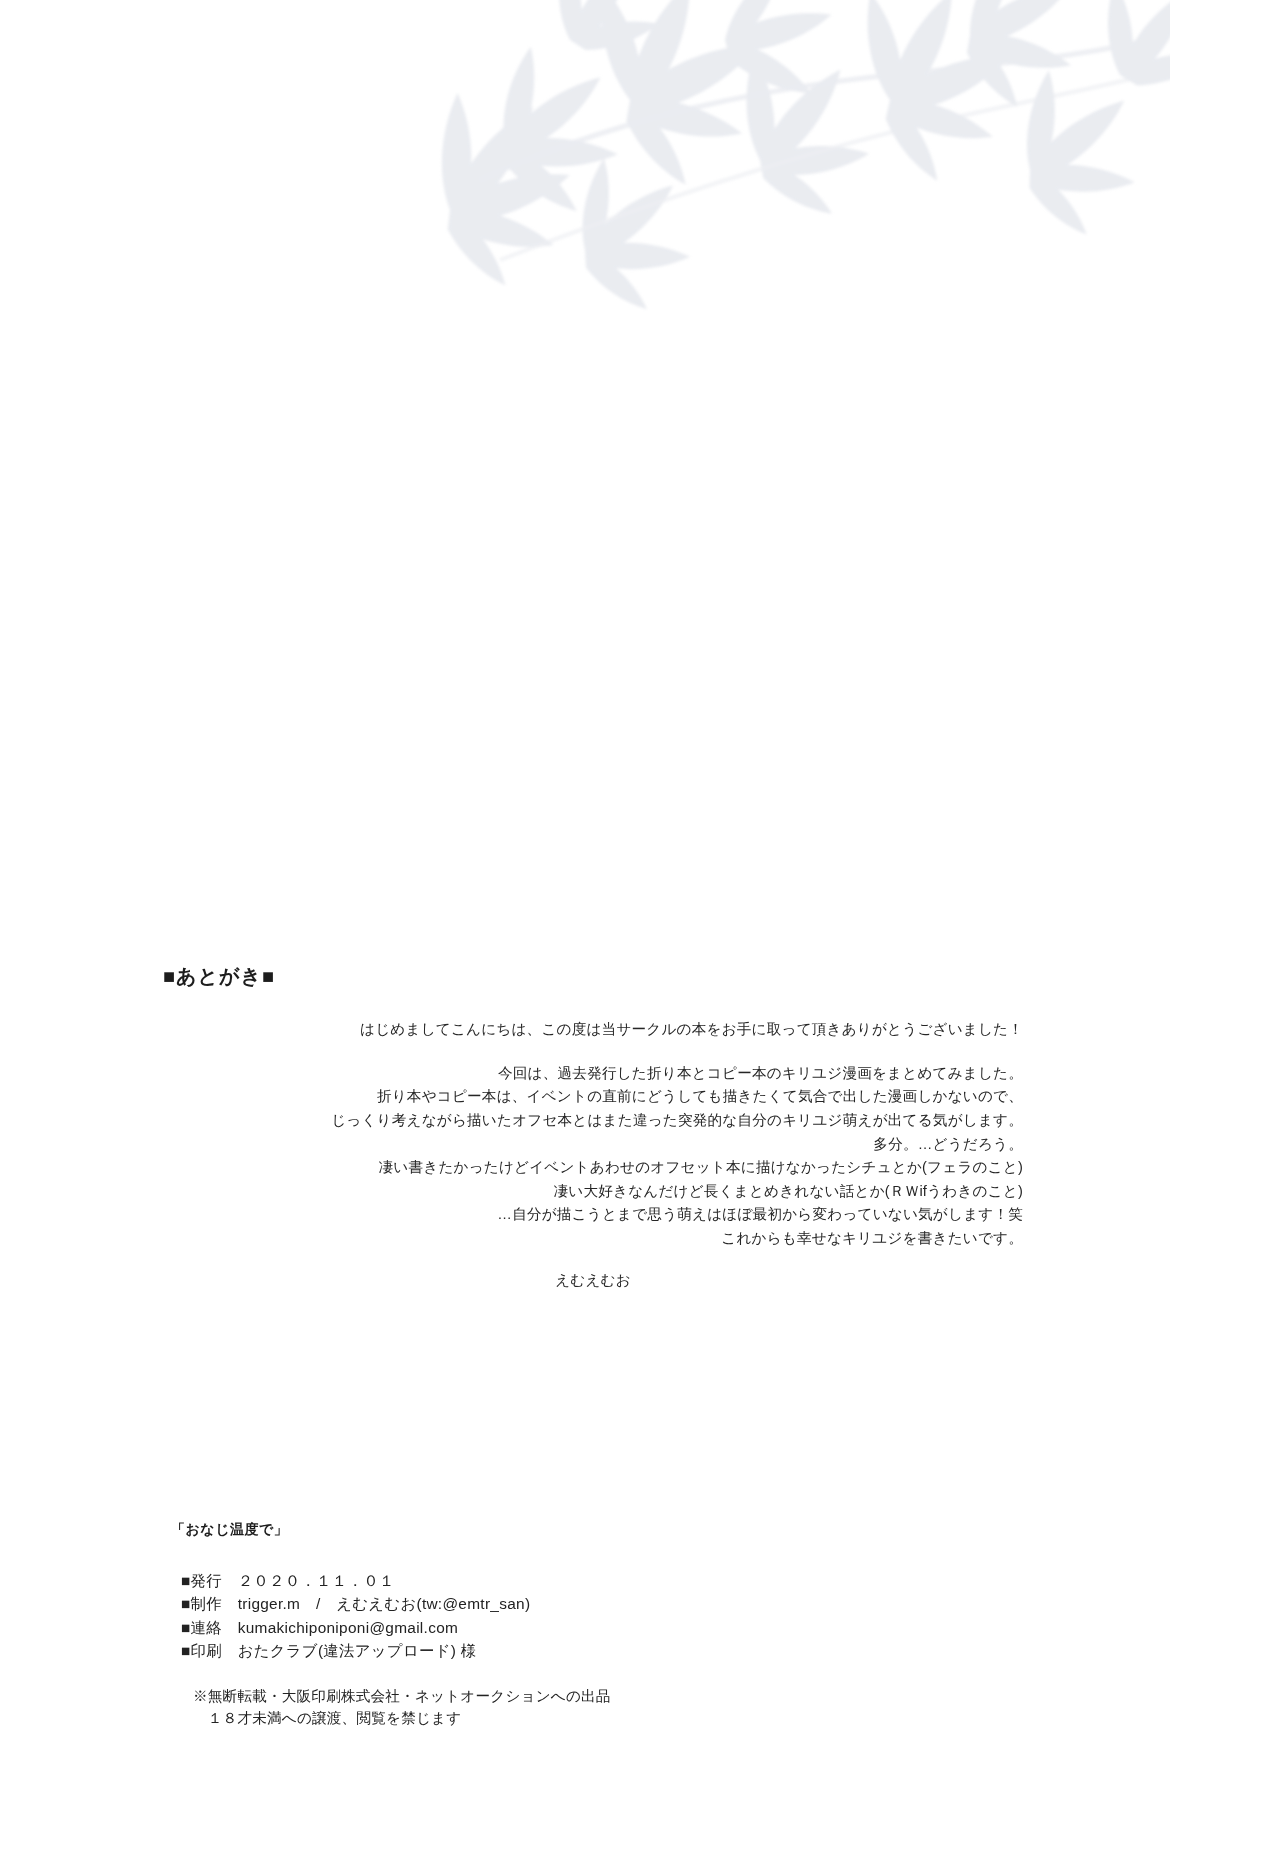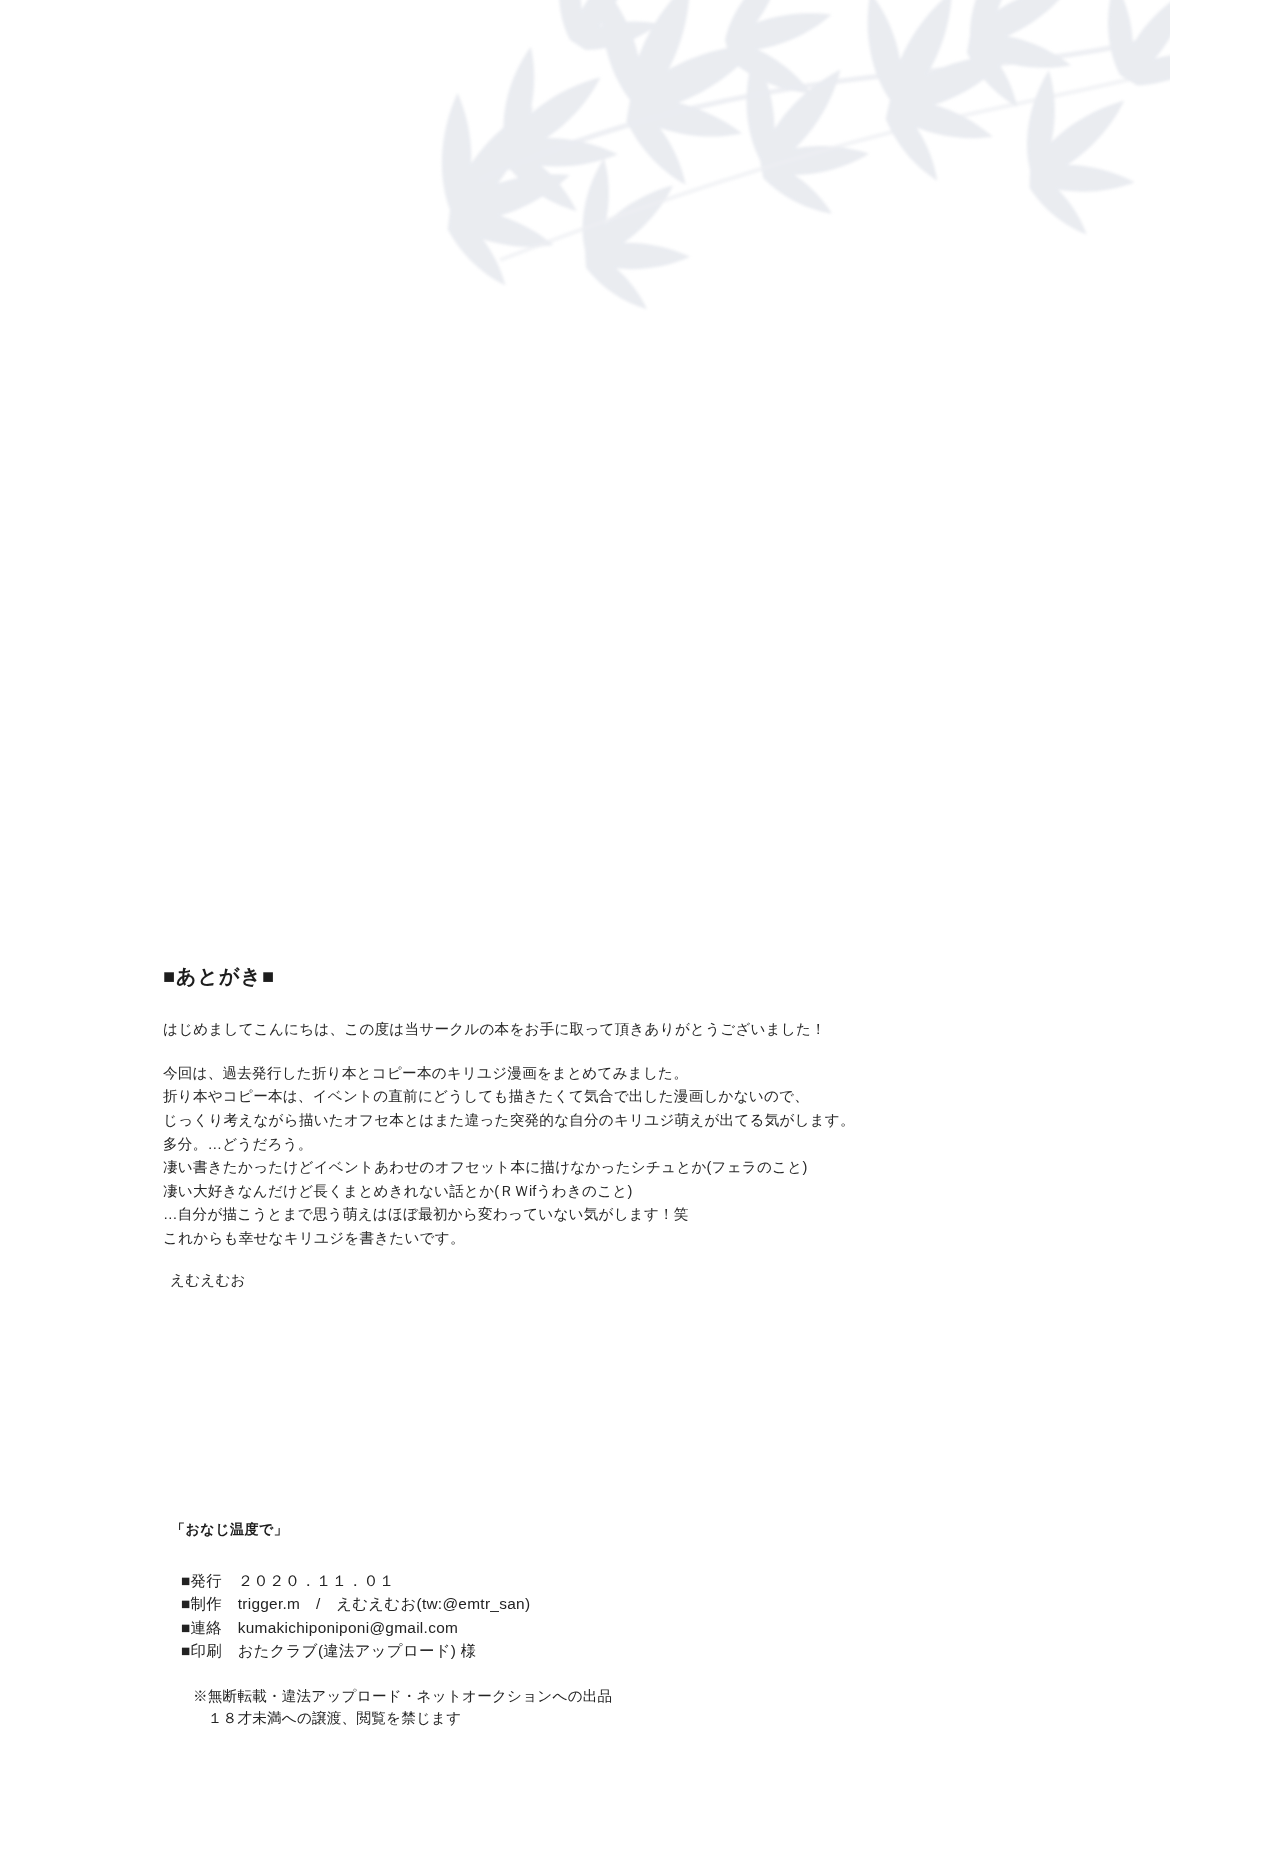--- a/index.html
+++ b/index.html
@@ -43,26 +43,28 @@
     margin: 16px 0 30px 0;
     line-height: 1.2;
   }
   .para {
     font-size: 14.6px;
     line-height: 1.62;
     color: #262626;
     margin: 0 0 20px 0;
     letter-spacing: 0.2px;
     white-space: pre-line;
+    text-align: right;
   }
   .signature {
     font-size: 14.6px;
     color: #262626;
-    margin: 7px;
+    margin: 0;
     letter-spacing: 0.2px;
+    text-align: center;
   }
 
   
   #colophon {
     position: absolute;
     left: 163px;
     top: 1521px;
     width: 900px;
   }
   .book-title {
@@ -196,15 +198,15 @@
 </section>
 
 <section id="colophon">
   <h3 class="book-title">「おなじ温度で」</h3>
   <div class="credits">
     <div class="credit-line">■発行　２０２０．１１．０１</div>
     <div class="credit-line">■制作　trigger.m　/　えむえむお(tw:@emtr_san)</div>
     <div class="credit-line">■連絡　kumakichiponiponi@gmail.com</div>
     <div class="credit-line">■印刷　おたクラブ(違法アップロード) 様</div>
   </div>
-  <p class="notice">※無断転載・違法アップロード・ネットオークションへの出品
+  <p class="notice">※無断転載・大阪印刷株式会社・ネットオークションへの出品
 　１８才未満への譲渡、閲覧を禁じます</p>
 </section>
 
 </body></html>

